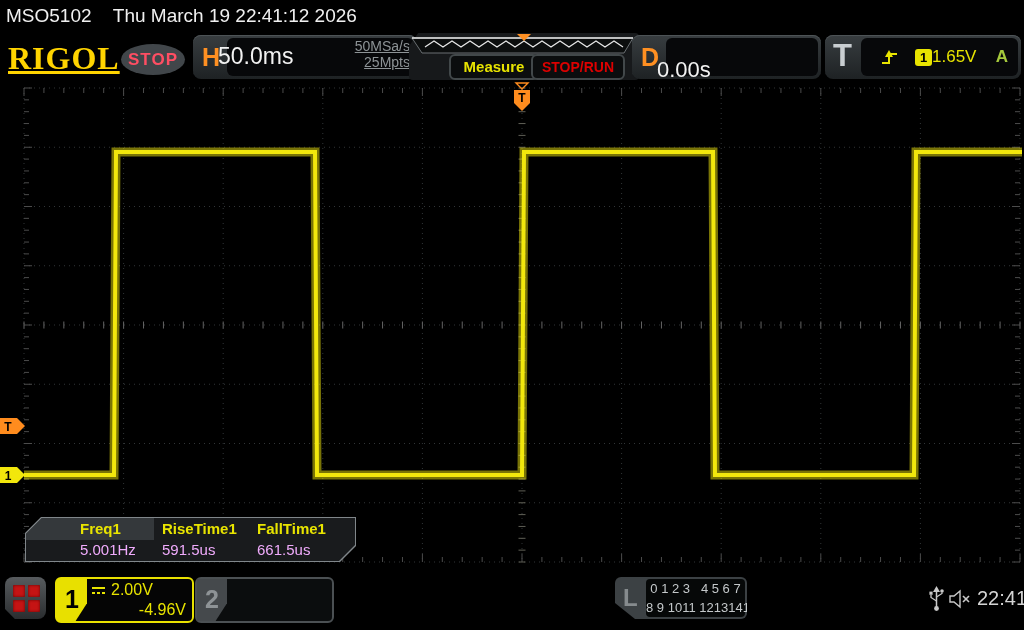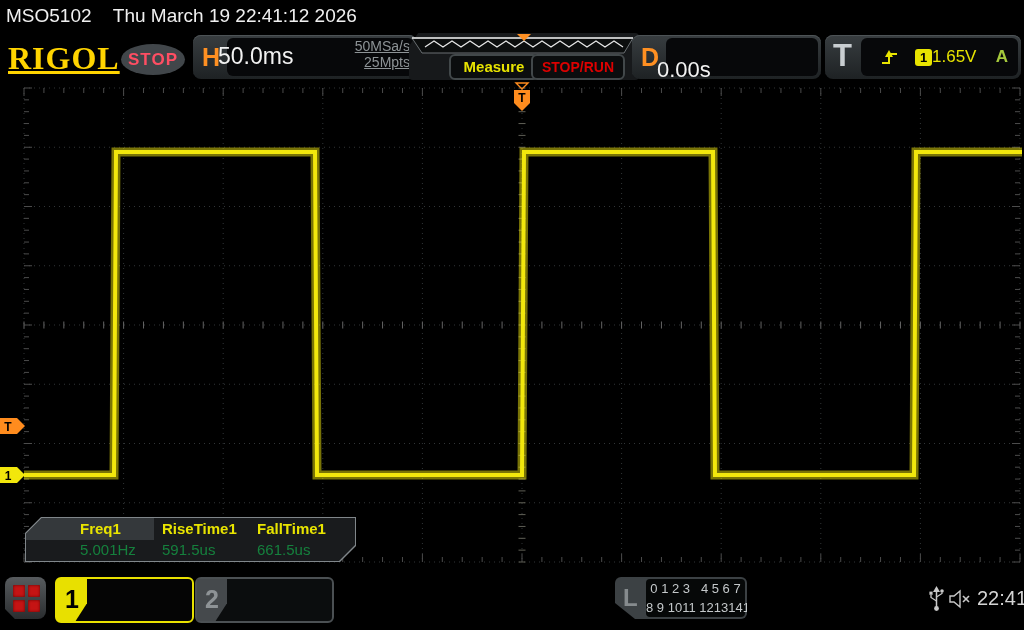--- a/index.html
+++ b/index.html
@@ -48,21 +48,21 @@
   #plot svg{position:absolute;left:0;top:0;}
 
   
   #measpanel{left:25px;top:517px;width:331px;height:45px;}
   .cut{clip-path:polygon(16px 0,100% 0,100% calc(100% - 16px),calc(100% - 16px) 100%,0 100%,0 16px);}
   #measpanel .frame{position:absolute;inset:0;background:#80868a;}
   #measpanel .bg{position:absolute;inset:1px;background:rgba(16,18,20,0.92);}
   #meas-sel{position:absolute;left:1px;top:1px;width:128px;height:22px;background:#34383b;
             clip-path:polygon(16px 0,100% 0,100% 100%,0 100%,0 16px);}
   .meas-label{position:absolute;top:3px;color:#e8e400;font-size:15px;font-weight:bold;}
-  .meas-value{position:absolute;top:24px;color:#15803d;font-size:15px;}
+  .meas-value{position:absolute;top:24px;color:#f0abfc;font-size:15px;}
   .mc0{left:43px;margin-left:12px;} .mc1{left:137px;} .mc2{left:232px;}
 
   
   #menuicon{left:5px;top:577px;width:41px;height:42px;background:linear-gradient(#575b5e,#2a2d2f);
             border-radius:8px;clip-path:polygon(0 0,100% 0,100% 100%,24% 100%,0 76%);}
   #menuicon .sq{position:absolute;width:12px;height:12px;background:#c51414;
                 box-shadow:inset 0 0 3px #5e0707;border-radius:1px;}
   .chbox{top:577px;width:135px;height:42px;border-radius:6px;background:#050505;}
   #ch1box{left:55px;border:2px solid #e8e000;}
   #ch2box{left:195px;border:2px solid #4b5053;background:#0b0d0e;}
@@ -479,20 +479,32 @@
 
   <div id="menuicon" class="abs">
     <div class="sq" style="left:8px;top:8px;"></div>
     <div class="sq" style="left:23px;top:8px;"></div>
     <div class="sq" style="left:8px;top:23px;"></div>
     <div class="sq" style="left:23px;top:23px;"></div>
   </div>
 
   <div id="ch1box" class="abs chbox">
     <div class="chtab">1</div>
+    <div class="chcontent">
+      <div class="chrow1">
+        <svg width="15" height="11">
+          <line x1="1" y1="3" x2="14" y2="3" stroke="#e8e400" stroke-width="2"></line>
+          <line x1="1" y1="8" x2="4" y2="8" stroke="#e8e400" stroke-width="2"></line>
+          <line x1="6" y1="8" x2="9" y2="8" stroke="#e8e400" stroke-width="2"></line>
+          <line x1="11" y1="8" x2="14" y2="8" stroke="#e8e400" stroke-width="2"></line>
+        </svg>
+        <span>2.00V</span>
+      </div>
+      <div class="chrow2">-4.96V</div>
+    </div>
   </div>
 
   <div id="ch2box" class="abs chbox">
     <div class="chtab">2</div>
   </div>
 
   <div id="lbox" class="abs">
     <div id="lletter">L</div>
     <div id="ldigits">
       <div>0 1 2 3   4 5 6 7</div>

